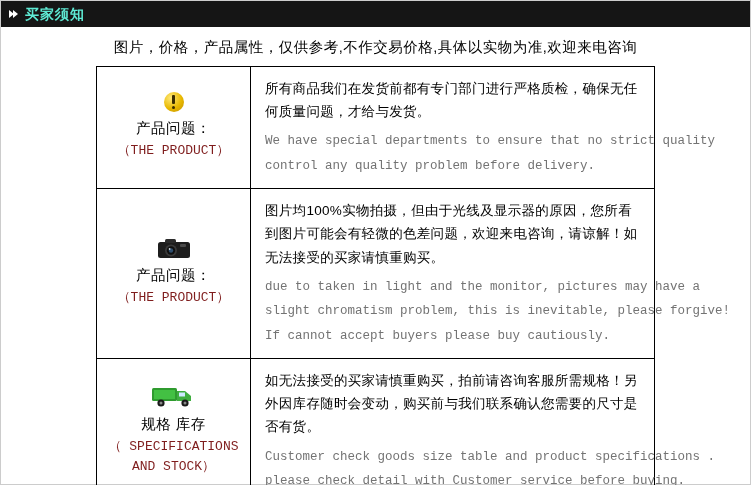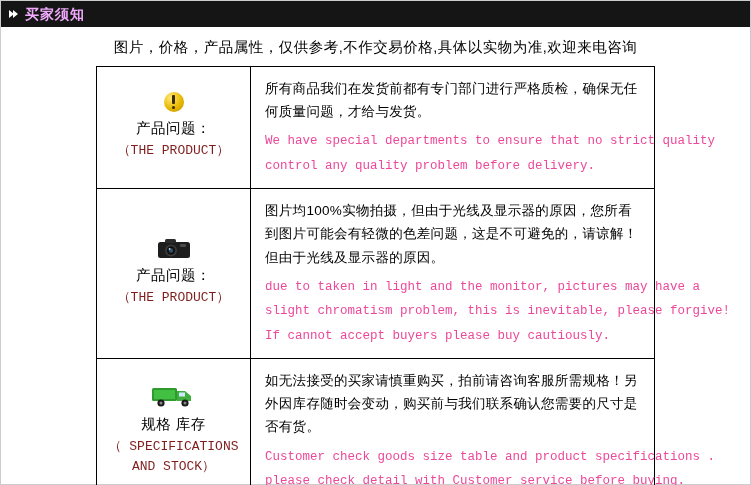--- a/index.html
+++ b/index.html
@@ -53,21 +53,21 @@
     position: absolute;
     left: 6px;
     top: 3px;
     width: 0;
     height: 0;
     border-top: 4px solid transparent;
     border-bottom: 4px solid transparent;
     border-left: 5px solid #ffffff;
   }
   .header-title {
-    color: #f0abfc;
+    color: #5eead4;
     font-size: 14px;
     font-weight: bold;
     letter-spacing: 1px;
     line-height: 26px;
   }
   
   .intro {
     text-align: center;
     font-size: 14.5px;
     color: #000000;
@@ -120,21 +120,21 @@
     text-align: center;
   }
   .body-cn {
     font-size: 13.5px;
     color: #000000;
     line-height: 1.72;
     letter-spacing: 0.3px;
   }
   .body-en {
     font-size: 12.5px;
-    color: #ec4899;
+    color: #737373;
     font-family: "Liberation Mono", monospace;
     line-height: 1.95;
     margin-top: 6px;
     letter-spacing: 0px;
   }
   .body-en div {
     white-space: nowrap;
   }
   
   .icon-exclaim {
@@ -219,21 +219,21 @@
               <circle cx="14" cy="13.5" r="6" fill="#3a3a3a"></circle>
               <circle cx="14" cy="13.5" r="4.2" fill="#0f0f0f"></circle>
               <circle cx="14" cy="13.5" r="2.2" fill="#2f4f6f"></circle>
               <circle cx="12.6" cy="12" r="0.9" fill="#cfd8e0"></circle>
             </svg>
             <span class="label-cn">产品问题：</span>
           </div>
           <div class="label-en">（THE PRODUCT）</div>
         </td>
         <td class="col-body">
-          <div class="body-cn">图片均100%实物拍摄，但由于光线及显示器的原因，您所看到图片可能会有轻微的色差问题，这是不可避免的，请谅解！但由于光线及显示器的原因。</div>
+          <div class="body-cn">图片均100%实物拍摄，但由于光线及显示器的原因，您所看到图片可能会有轻微的色差问题，欢迎来电咨询，请谅解！如无法接受的买家请慎重购买。</div>
           <div class="body-en">
             <div>due to taken in light and the monitor, pictures may have a</div>
             <div>slight chromatism problem, this is inevitable, please forgive!</div>
             <div>If cannot accept buyers please buy cautiously.</div>
           </div>
         </td>
       </tr>
 
       <tr>
         <td class="col-label">

